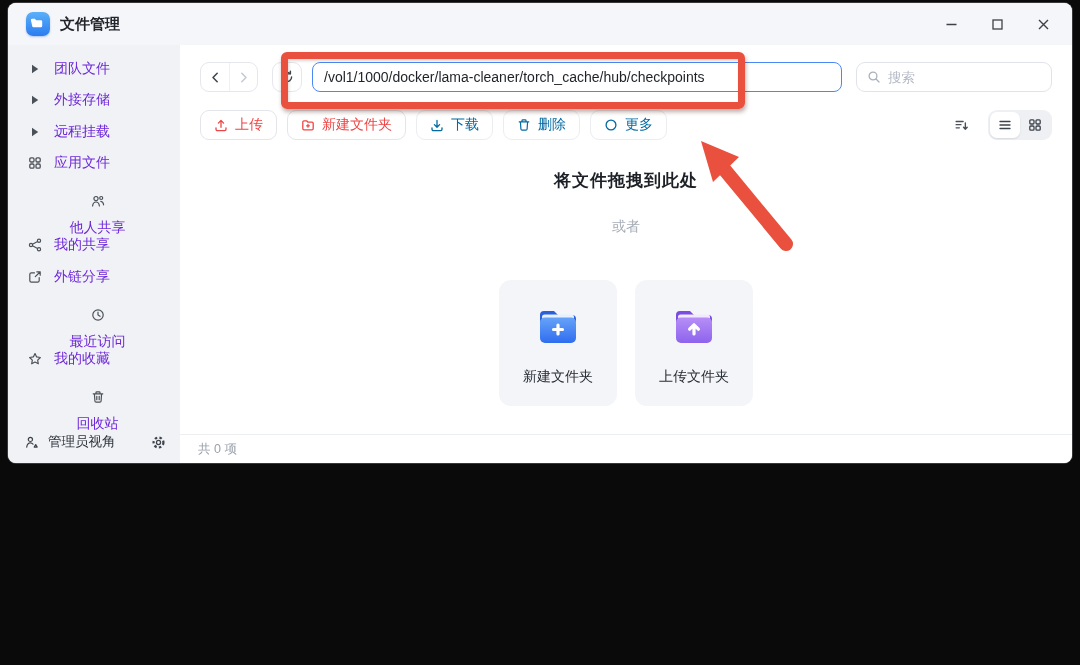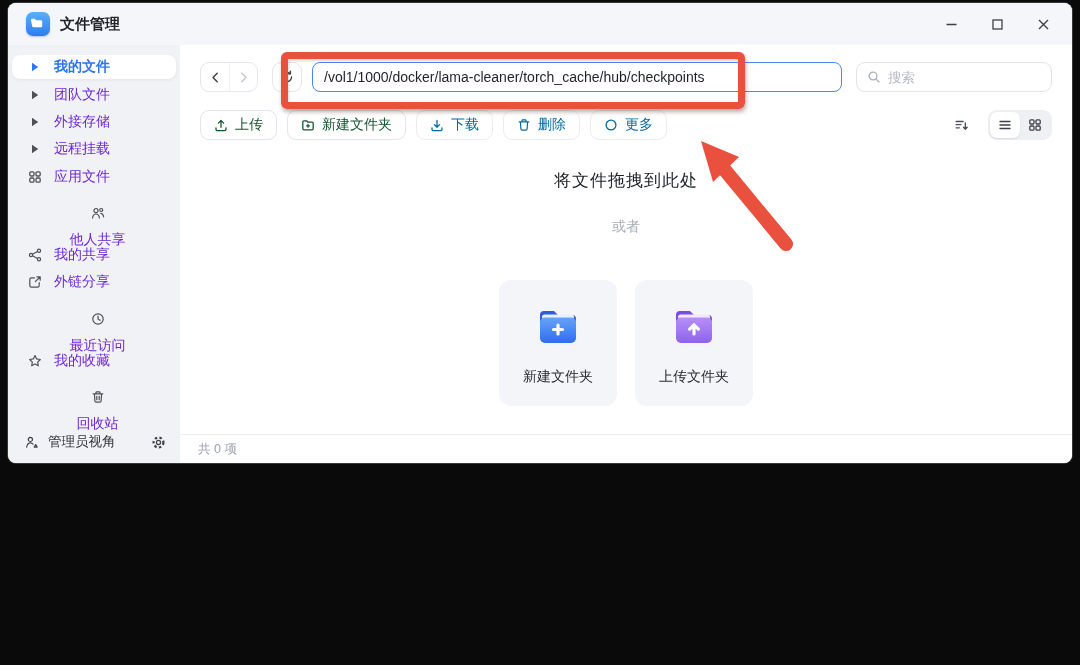--- a/index.html
+++ b/index.html
@@ -75,33 +75,33 @@
   }
   .search-box input {
     flex:1; min-width:0; border:none; outline:none; font-size:13.5px; color:#333; background:transparent;
     font-family:"Liberation Sans","DejaVu Sans",sans-serif;
   }
   .search-box input::placeholder { color:#b3b9c4; }
   .tbar2 { flex:none; display:flex; align-items:center; padding:18px 20px 0 20px; gap:10px; }
   .tb-btn {
     height:30px; display:inline-flex; align-items:center; gap:7px; padding:0 13px;
     background:#fff; border:1px solid #e3e5ea; border-radius:9px;
-    font-size:14px; color:#14532d; cursor:pointer;
+    font-size:14px; color:#ef4444; cursor:pointer;
     font-family:"Liberation Sans","DejaVu Sans",sans-serif;
   }
   .tb-btn .tb-ic { display:flex; }
   .tb-btn.disabled { color:#0369a1; border-color:#ebedf1; cursor:default; }
   .tbar2-right { margin-left:auto; display:flex; align-items:center; gap:12px; }
   .icon-btn { width:30px; height:30px; display:flex; align-items:center; justify-content:center; color:#4a505a; background:none; border:none; border-radius:8px; cursor:pointer; }
   .view-toggle { display:flex; background:#eef0f4; border-radius:9px; padding:2px; }
   .vt-seg { width:30px; height:26px; display:flex; align-items:center; justify-content:center; border-radius:7px; color:#3c424b; background:none; border:none; cursor:pointer; }
   .vt-seg.active { background:#fff; box-shadow:0 1px 2px rgba(0,0,0,.10); }
   
   .content { flex:1; display:flex; flex-direction:column; align-items:center; justify-content:center; min-height:0; }
-  .drop-title { font-size:17px; font-weight:400; color:#1d2127; letter-spacing:1px; }
+  .drop-title { font-size:17px; font-weight:700; color:#1d2127; letter-spacing:1px; }
   .or-text { margin-top:26px; font-size:14px; color:#a6acb6; }
   .cards { margin-top:44px; display:flex; gap:18px; }
   .card {
     width:118px; height:126px; background:#f4f5f8; border-radius:12px; cursor:pointer;
     display:flex; flex-direction:column; align-items:center; justify-content:center; gap:13px;
   }
   .card-label { font-size:14px; color:#272c34; }
   
   .statusbar {
     flex:none; height:29px; border-top:1px solid #edeef2;
@@ -143,28 +143,20 @@
           <svg width="13" height="13" viewBox="0 0 13 13">
             <path d="M2 2l9 9M11 2l-9 9" stroke="currentColor" stroke-width="1.4" fill="none"></path>
           </svg>
         </button>
     </div>
   </div>
 
   <div class="body-row">
 
     <aside class="sidebar">
-      <div class="s-item sel">
-        <span class="s-ic">
-            <svg width="8" height="10" viewBox="0 0 8 10">
-              <path d="M1 .8L7.2 5 1 9.2z" fill="currentColor"></path>
-            </svg>
-          </span>
-        <span>我的文件</span>
-      </div>
       <div class="s-item">
         <span class="s-ic">
             <svg width="8" height="10" viewBox="0 0 8 10">
               <path d="M1 .8L7.2 5 1 9.2z" fill="currentColor"></path>
             </svg>
           </span>
         <span>团队文件</span>
       </div>
       <div class="s-item">
         <span class="s-ic">

